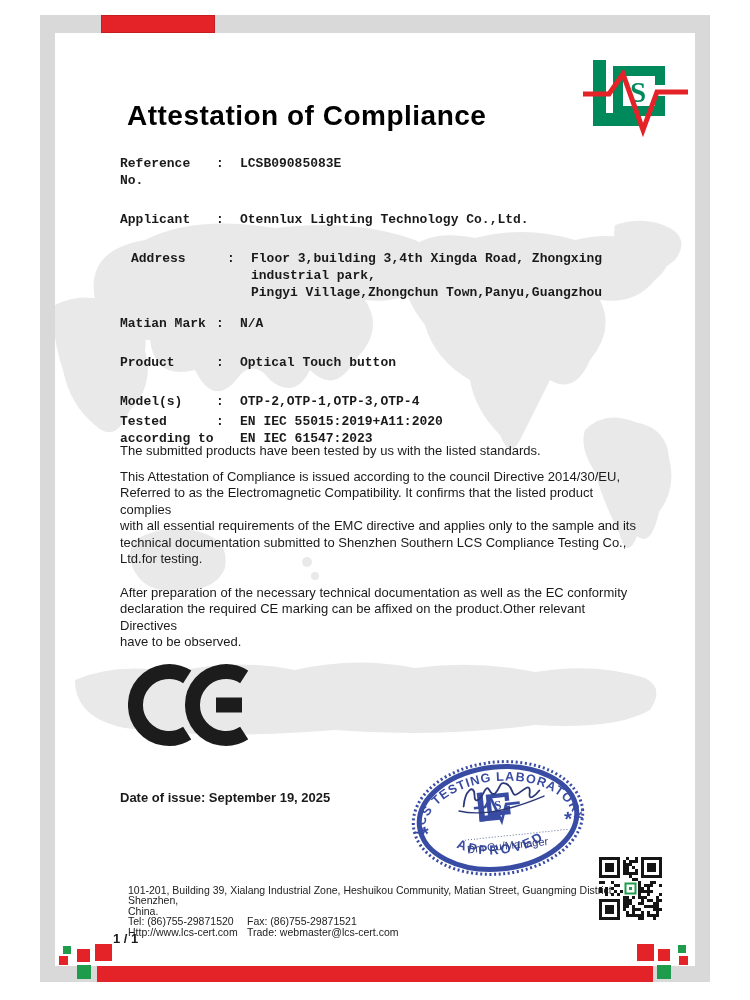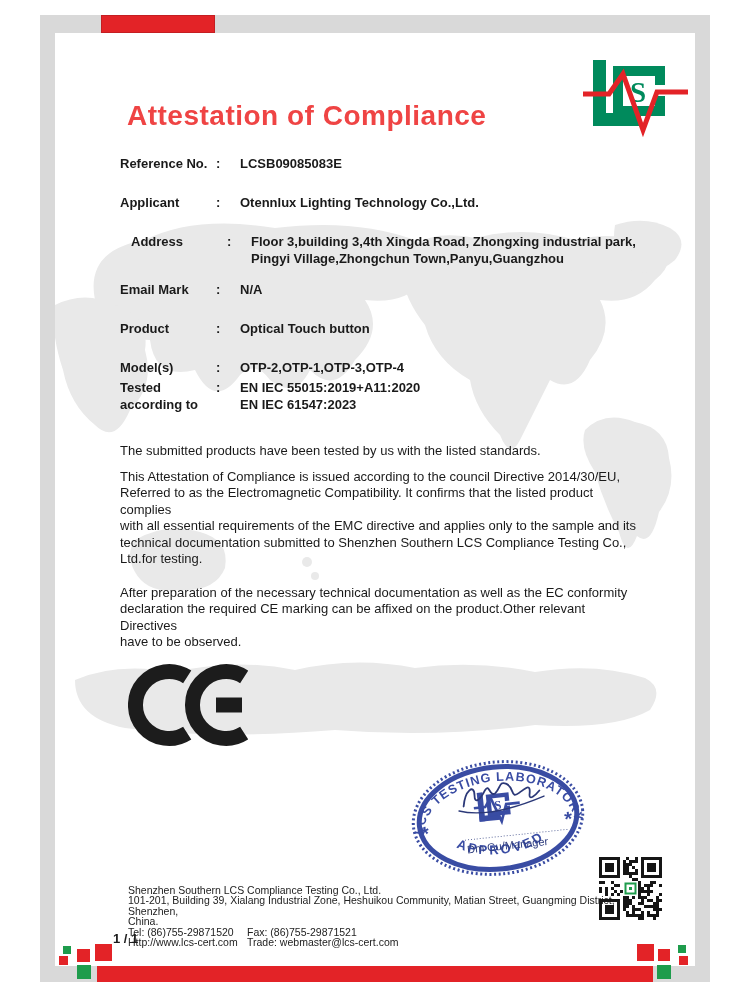--- a/index.html
+++ b/index.html
@@ -11,24 +11,24 @@
         font-family:"Liberation Sans", sans-serif;color:var(--ink);}
   .abs{position:absolute;}
   
   .frame{background:var(--frame-gray);}
   .frame-top{left:40px;top:15px;width:670px;height:18px;}
   .frame-left{left:40px;top:15px;width:15px;height:967px;}
   .frame-right{left:695px;top:15px;width:15px;height:967px;}
   .frame-bottom{left:40px;top:966px;width:670px;height:16px;}
   .accent-top{left:101px;top:15px;width:114px;height:18px;background:var(--red);border:1px solid #c41e22;box-sizing:border-box;}
   
-  .title{left:127px;top:100px;font-size:28px;font-weight:bold;letter-spacing:.5px;color:#ef4444;}
+  .title{left:127px;top:100px;font-size:28px;font-weight:bold;letter-spacing:.5px;color:#000000;}
   
   .fields{left:120px;top:155px;width:516px;font-size:13px;font-weight:bold;line-height:17px;}
-  .frow{display:flex;margin-bottom:22px;}
+  .frow{display:flex;margin-bottom:22px;font-family:Liberation Mono, monospace;}
   .frow.mb14{margin-bottom:14px;margin-left:11px;}
   .frow.mb19{margin-bottom:3px;}
   .frow.mb0{margin-bottom:12px;}
   .f-label{width:96px;flex:0 0 96px;}
   .f-colon{width:24px;flex:0 0 24px;text-align:left;}
   .f-value{flex:1;white-space:pre-line;max-width:396px;}
   
   .statements{left:120px;top:443px;width:518px;font-size:13px;line-height:16.5px;}
   .statements p{margin:0;white-space:pre-line;}
   .statements p + p{margin-top:9px;}
@@ -112,21 +112,21 @@
       <span class="f-colon">:</span>
       <span class="f-value">Otennlux Lighting Technology Co.,Ltd.</span>
     </div>
     <div class="frow mb14">
       <span class="f-label">Address</span>
       <span class="f-colon">:</span>
       <span class="f-value">Floor 3,building 3,4th Xingda Road, Zhongxing industrial park,
 Pingyi Village,Zhongchun Town,Panyu,Guangzhou</span>
     </div>
     <div class="frow">
-      <span class="f-label">Email Mark</span>
+      <span class="f-label">Matian Mark</span>
       <span class="f-colon">:</span>
       <span class="f-value">N/A</span>
     </div>
     <div class="frow">
       <span class="f-label">Product</span>
       <span class="f-colon">:</span>
       <span class="f-value">Optical Touch button</span>
     </div>
     <div class="frow mb19">
       <span class="f-label">Model(s)</span>
@@ -154,20 +154,21 @@
   </div>
 
   <svg class="abs ce-svg" viewBox="0 0 120 86" xmlns="http://www.w3.org/2000/svg">
     <g fill="none" stroke="#1c1c1c" stroke-width="15">
       <path d="M 59.2 14.9 A 33.5 33.5 0 1 0 59.2 71.1"></path>
       <path d="M 116.2 14.9 A 33.5 33.5 0 1 0 116.2 71.1"></path>
       <line x1="88" y1="43" x2="114" y2="43"></line>
     </g>
   </svg>
 
+  <div class="abs date-line">Date of issue: September 19, 2025</div>
 
   <svg class="abs stamp-svg" viewBox="0 0 180 122" xmlns="http://www.w3.org/2000/svg">
     <g transform="rotate(-6 90 61)">
       <ellipse cx="90" cy="61" rx="85" ry="56" fill="none" style="stroke:var(--stamp-blue)" stroke-width="3" stroke-dasharray="2 2.6"></ellipse>
       <ellipse cx="90" cy="61" rx="79" ry="51" fill="none" style="stroke:var(--stamp-blue)" stroke-width="5"></ellipse>
       <defs>
         <path id="arcTop" d="M 14 72 A 76 48 0 0 1 166 72"></path>
         <path id="arcBottom" d="M 32 74 A 64 40 0 0 0 148 74"></path>
       </defs>
       <text font-size="12.5" font-weight="bold" style="fill:var(--stamp-blue)" letter-spacing="1">
@@ -193,21 +194,20 @@
         <path d="M 57 46 C 60 30 70 24 69 36 C 68 46 75 40 80 32 C 85 25 84 40 90 36 C 96 31 95 24 102 28 C 110 33 104 44 114 38 C 121 34 126 30 124 40 C 122 48 130 42 134 38" stroke-width="1.8"></path>
         <path d="M 52 50 C 75 58 105 54 138 44" stroke-width="1.4"></path>
       </g>
 
       <text x="54" y="80" font-size="9" letter-spacing="0.5" fill="#1f2e74">...................................</text>
       <text x="56" y="93" font-size="11" fill="#1f2e74">Dm Gu/Manager</text>
     </g>
   </svg>
 
   <div class="abs footer">
-    <div>Shenzhen Southern LCS Compliance Testing Co., Ltd.</div>
     <div style="white-space:pre-line;">101-201, Building 39, Xialang Industrial Zone, Heshuikou Community, Matian Street, Guangming District, Shenzhen,
 China.</div>
     <div class="cols">
       <span class="c1">Tel: (86)755-29871520</span>
       <span>Fax: (86)755-29871521</span>
     </div>
     <div class="cols">
       <span class="c1">Http://www.lcs-cert.com</span>
       <span>Trade: webmaster@lcs-cert.com</span>
     </div>

